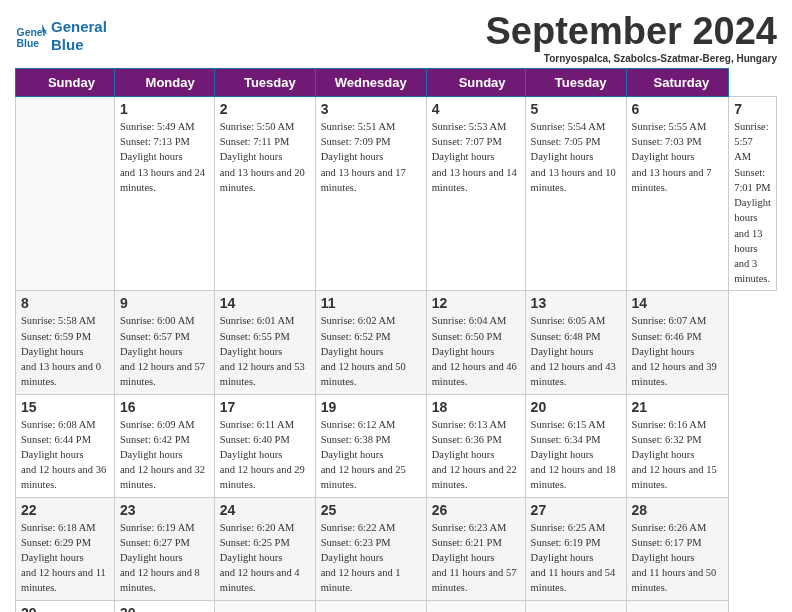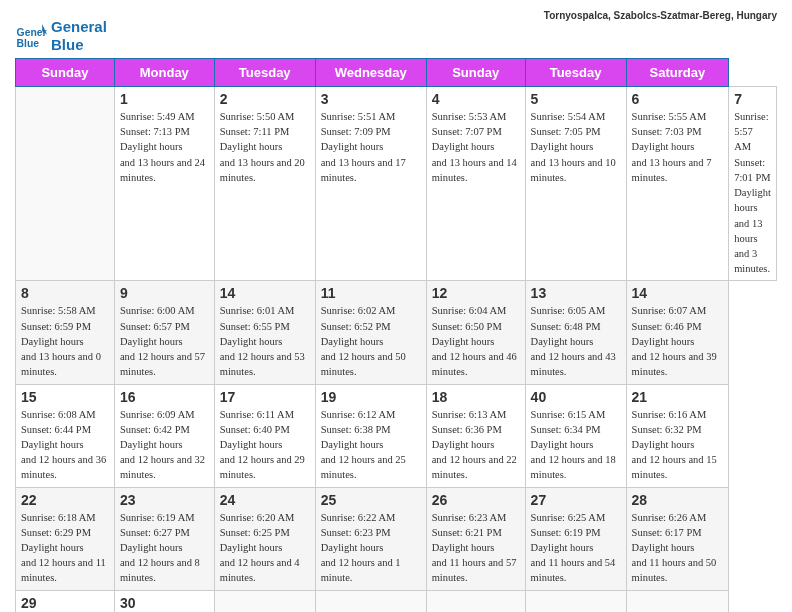--- a/index.html
+++ b/index.html
@@ -38,24 +38,24 @@
       font-size: 10px;
       color: #333;
       font-weight: bold;
     }
     table {
       width: 100%;
       border-collapse: collapse;
       font-size: 11px;
     }
     thead tr th {
-      background-color: #d946ef;
+      background-color: #701a75;
       color: #fff;
       padding: 6px 19px;
-      text-align: center;
+      text-align: right;
       font-size: 13px;
       font-weight: bold;
       border: 1px solid #1a6faf;
     }
     tbody tr td {
       border: 1px solid #ccc;
       padding: 4px 5px;
       vertical-align: top;
       width: calc(100% / 7);
       min-height: 70px;
@@ -89,20 +89,21 @@
     <svg class="logo-icon" viewBox="0 0 40 40" xmlns="http://www.w3.org/2000/svg">
       <text x="2" y="20" font-size="13" font-weight="bold" fill="#1a6faf" font-family="Arial">General</text>
       <text x="2" y="34" font-size="13" font-weight="bold" fill="#1a6faf" font-family="Arial">Blue</text>
       <polygon points="34,5 40,18 34,14" fill="#1a6faf"></polygon>
     </svg>
     <div>
       <div style="font-size:15px;font-weight:bold;color:#1a6faf;line-height:1.2">General<br>Blue</div>
     </div>
   </div>
   <div class="title-area">
+    <div class="month-title">September 2024</div>
     <div class="subtitle">Tornyospalca, Szabolcs-Szatmar-Bereg, Hungary</div>
   </div>
 </div>
 
 <table>
   <thead>
     <tr id="weekday-header">
         <th>Sunday</th>
         <th>Monday</th>
         <th>Tuesday</th>
@@ -189,21 +190,21 @@
         </td>
         <td>
           <span class="day-num">19</span>
           <div class="day-info">Sunrise: 6:12 AM<br>Sunset: 6:38 PM<br>Daylight hours<br>and 12 hours and 25 minutes.</div>
         </td>
         <td>
           <span class="day-num">18</span>
           <div class="day-info">Sunrise: 6:13 AM<br>Sunset: 6:36 PM<br>Daylight hours<br>and 12 hours and 22 minutes.</div>
         </td>
         <td>
-          <span class="day-num">40</span>
+          <span class="day-num">20</span>
           <div class="day-info">Sunrise: 6:15 AM<br>Sunset: 6:34 PM<br>Daylight hours<br>and 12 hours and 18 minutes.</div>
         </td>
         <td>
           <span class="day-num">21</span>
           <div class="day-info">Sunrise: 6:16 AM<br>Sunset: 6:32 PM<br>Daylight hours<br>and 12 hours and 15 minutes.</div>
         </td>
       </tr>
       <tr>
         <td>
           <span class="day-num">22</span>

